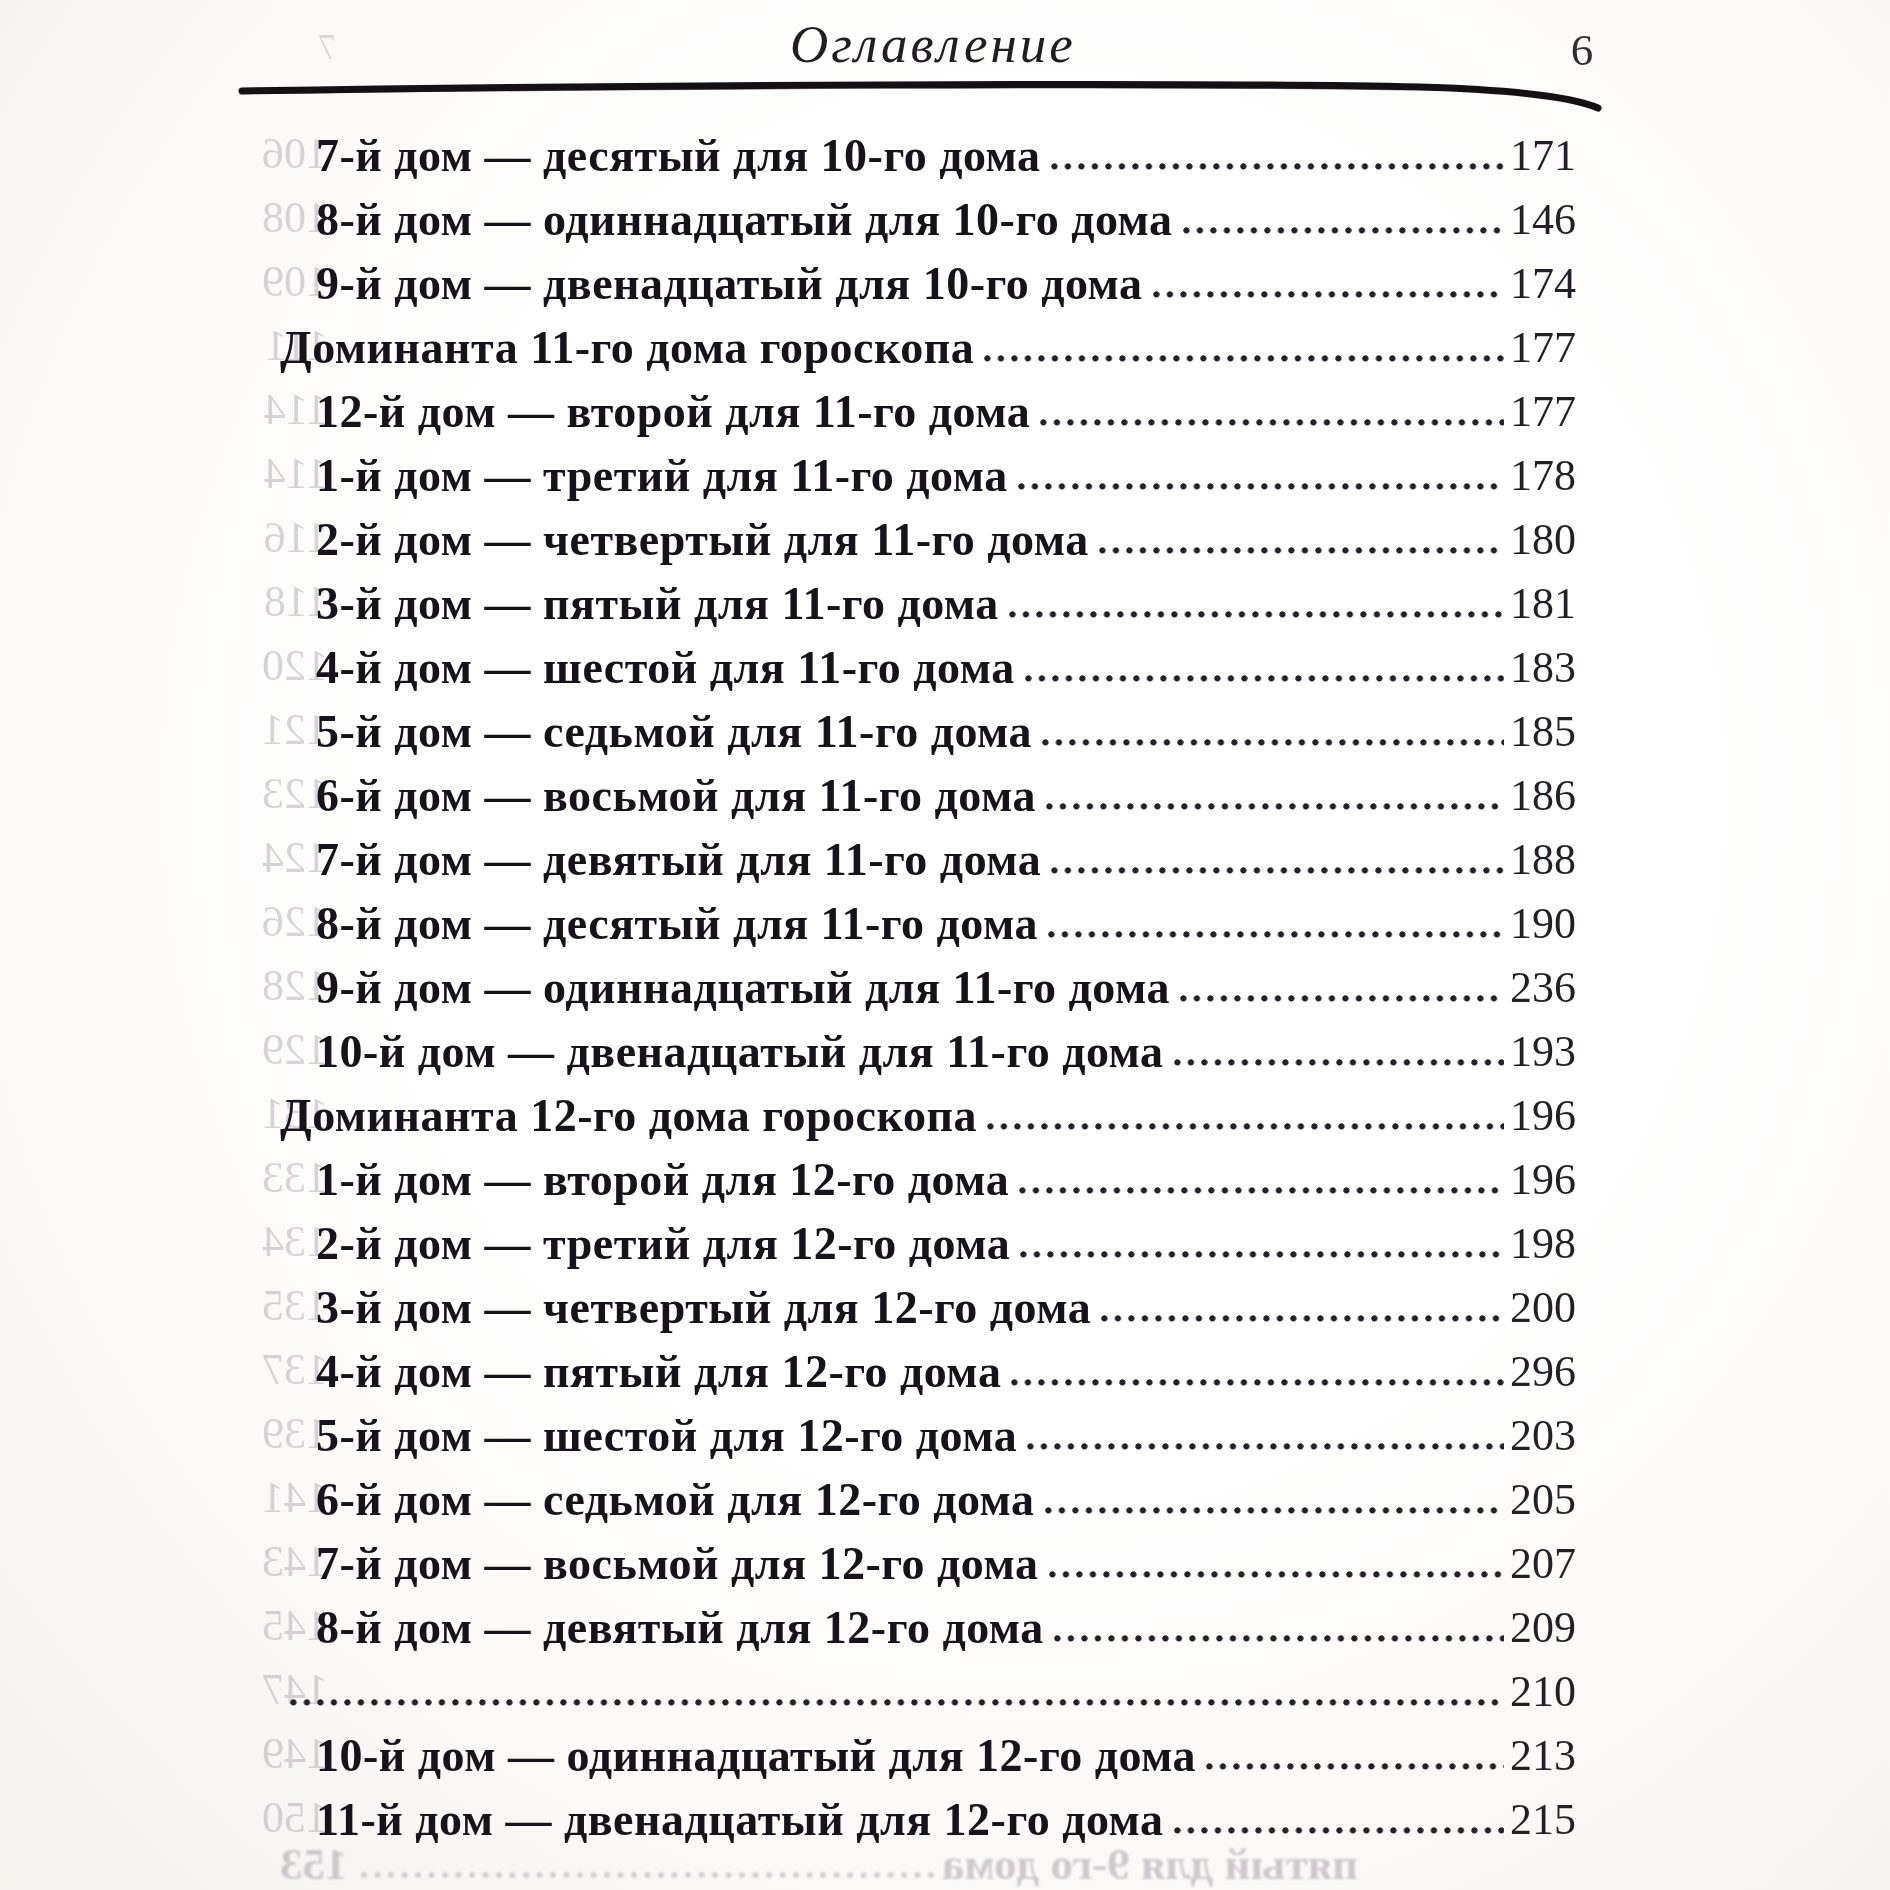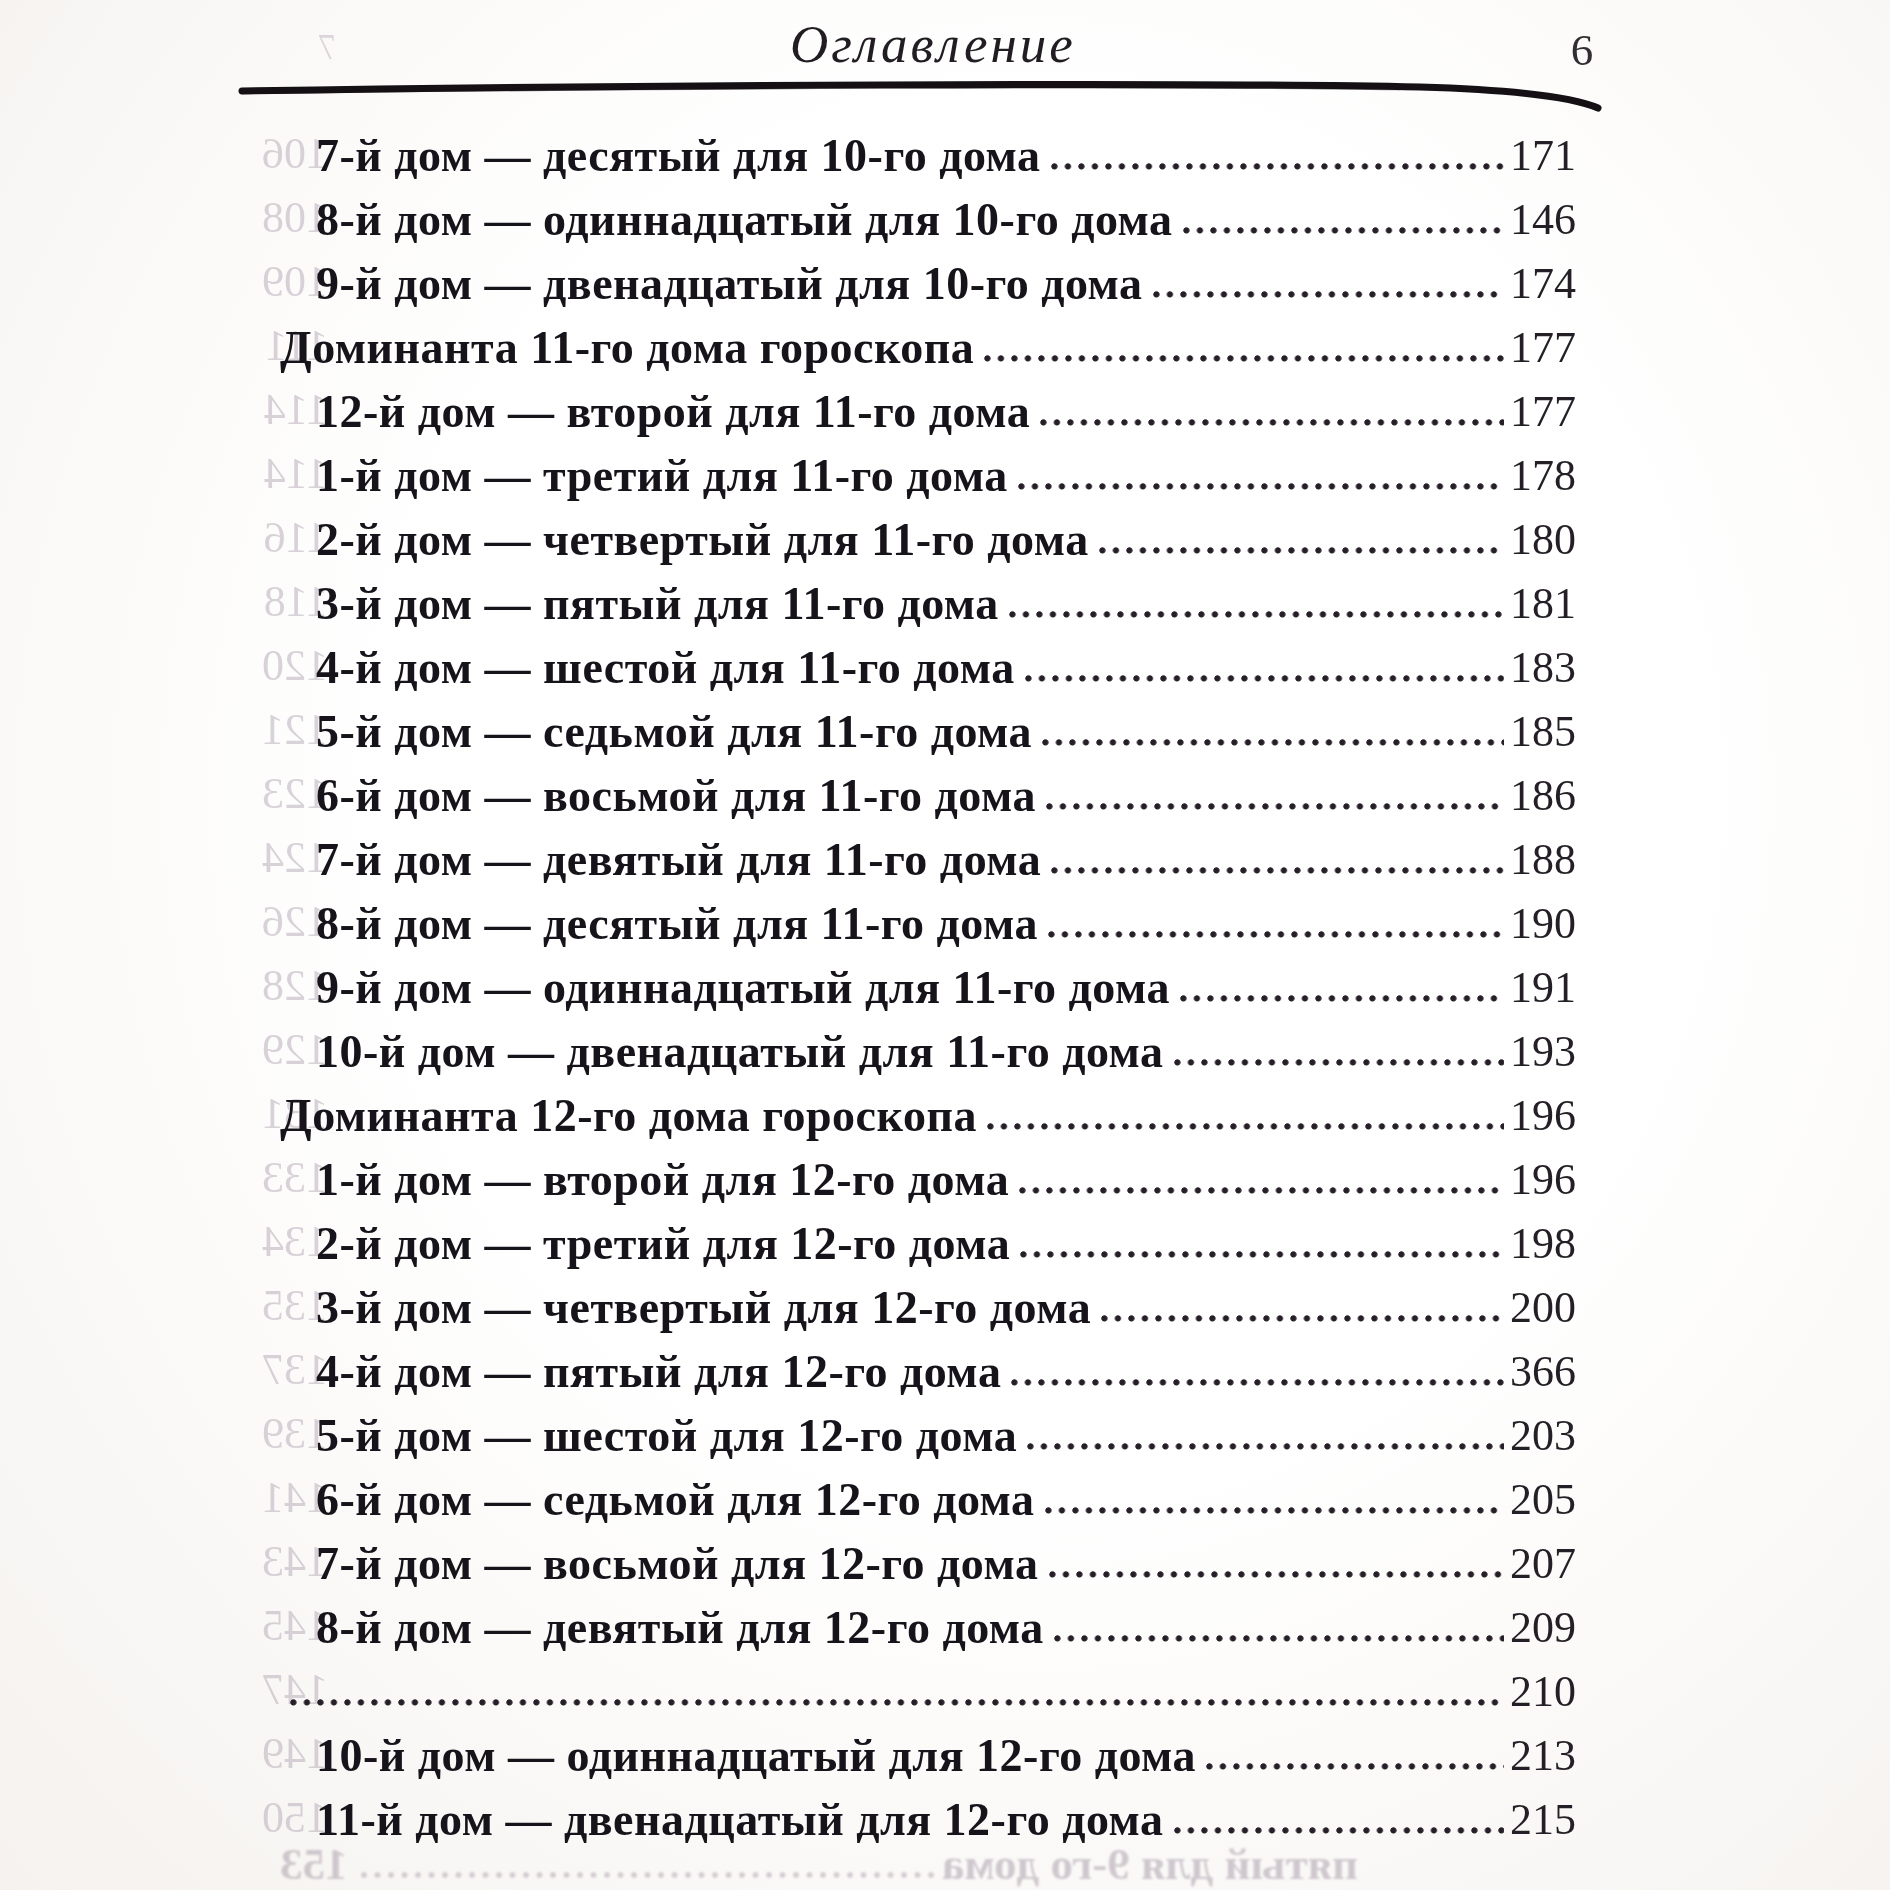--- a/index.html
+++ b/index.html
@@ -172,21 +172,21 @@
       <div class="row entry">
         <span class="ghost-num">126</span>
         <span class="label">8-й дом — десятый для 11-го дома</span>
         <span class="leader"></span>
         <span class="pnum">190</span>
       </div>
       <div class="row entry">
         <span class="ghost-num">128</span>
         <span class="label">9-й дом — одиннадцатый для 11-го дома</span>
         <span class="leader"></span>
-        <span class="pnum">191</span>
+        <span class="pnum">236</span>
       </div>
       <div class="row entry">
         <span class="ghost-num">129</span>
         <span class="label">10-й дом — двенадцатый для 11-го дома</span>
         <span class="leader"></span>
         <span class="pnum">193</span>
       </div>
       <div class="row section">
         <span class="ghost-num">131</span>
         <span class="label">Доминанта 12-го дома гороскопа</span>
@@ -208,21 +208,21 @@
       <div class="row entry">
         <span class="ghost-num">135</span>
         <span class="label">3-й дом — четвертый для 12-го дома</span>
         <span class="leader"></span>
         <span class="pnum">200</span>
       </div>
       <div class="row entry">
         <span class="ghost-num">137</span>
         <span class="label">4-й дом — пятый для 12-го дома</span>
         <span class="leader"></span>
-        <span class="pnum">366</span>
+        <span class="pnum">296</span>
       </div>
       <div class="row entry">
         <span class="ghost-num">139</span>
         <span class="label">5-й дом — шестой для 12-го дома</span>
         <span class="leader"></span>
         <span class="pnum">203</span>
       </div>
       <div class="row entry">
         <span class="ghost-num">141</span>
         <span class="label">6-й дом — седьмой для 12-го дома</span>

